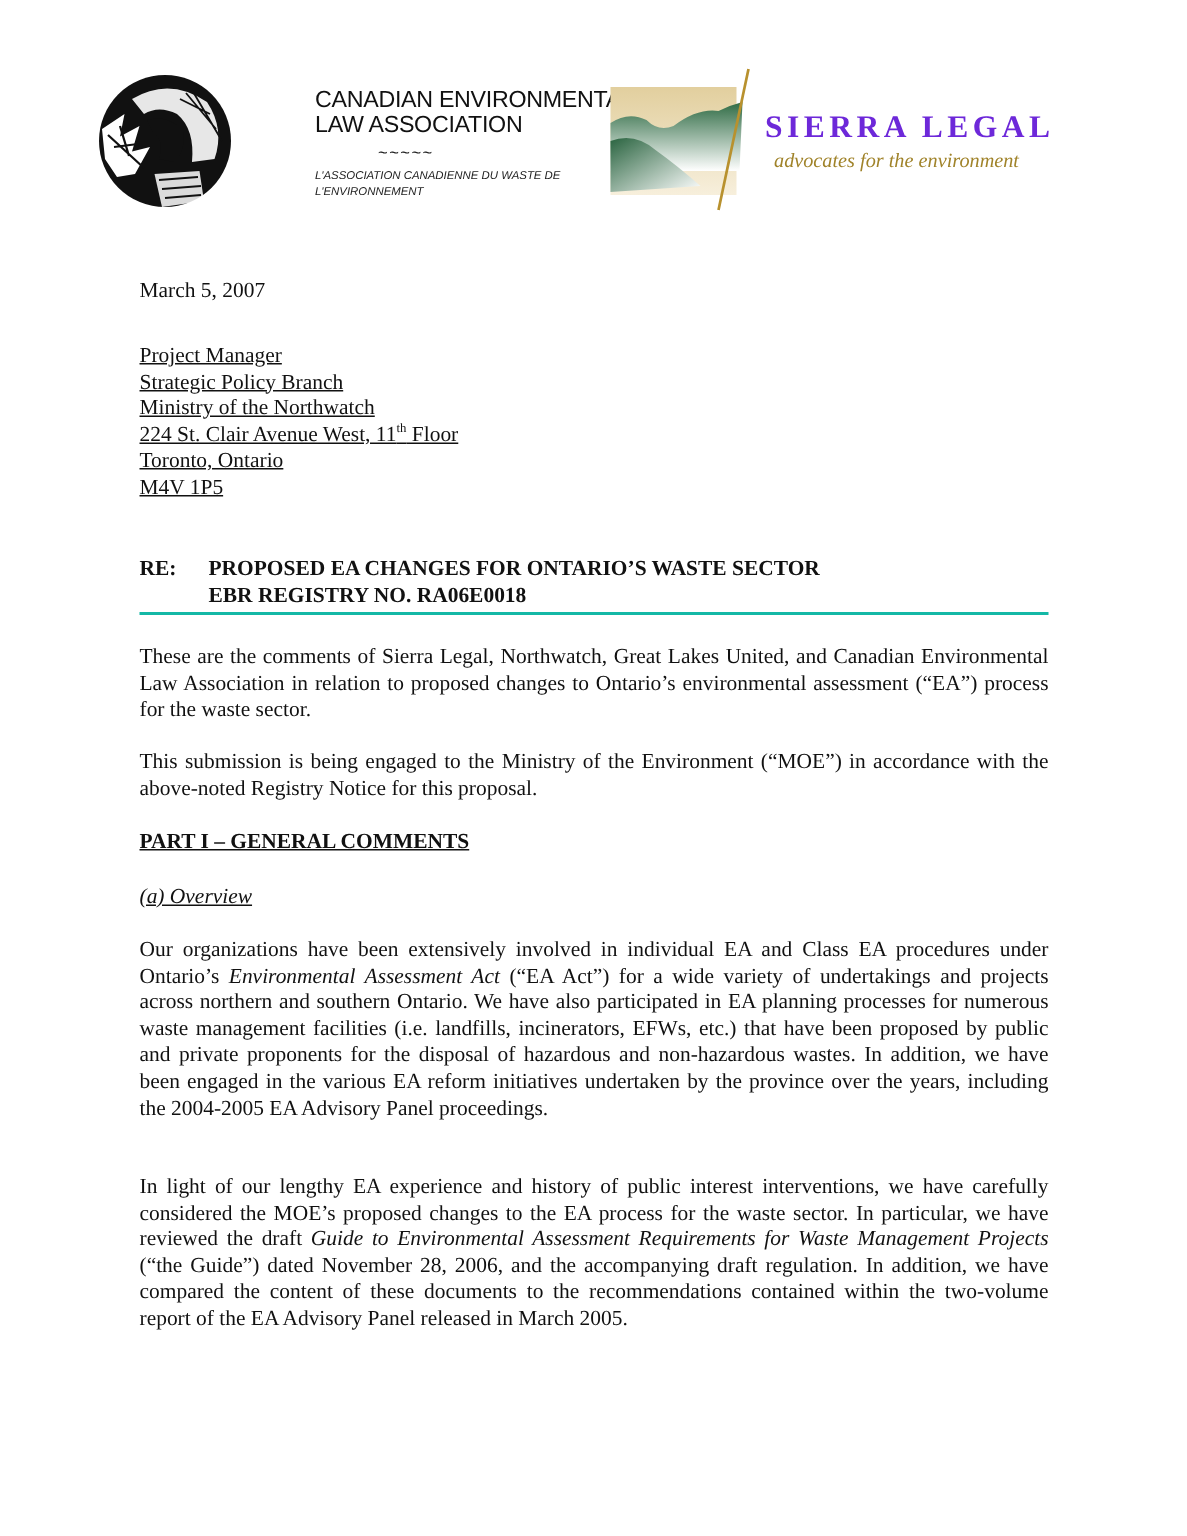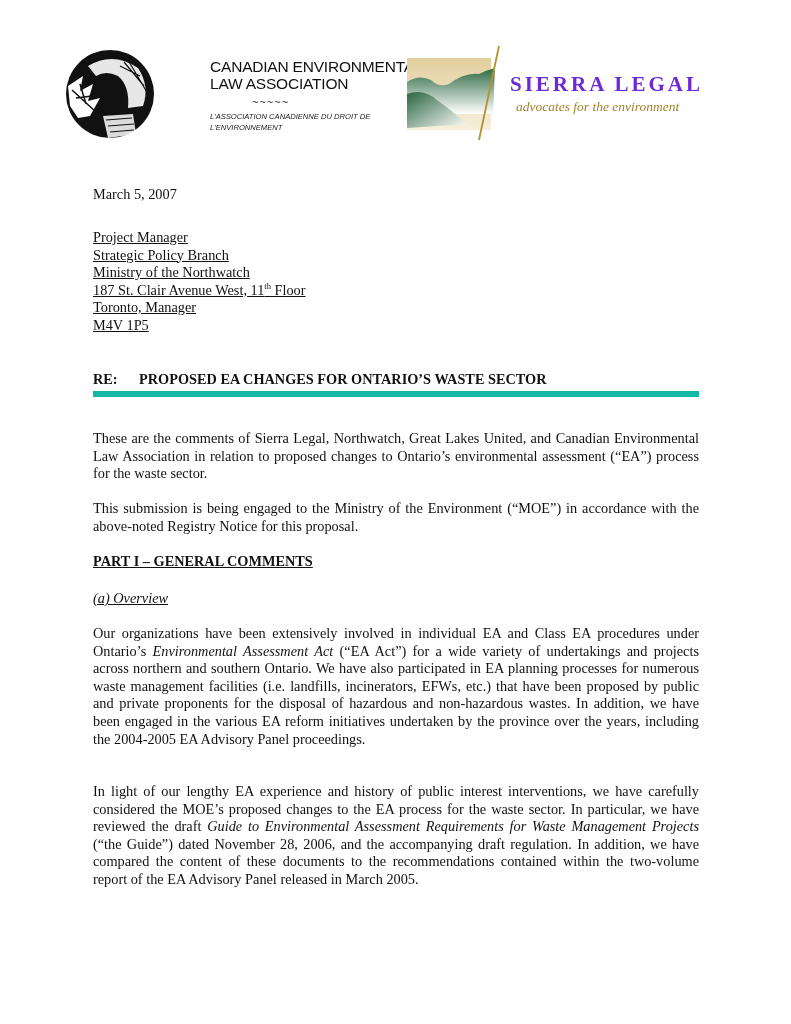--- a/index.html
+++ b/index.html
@@ -25,21 +25,21 @@
 
   
   .txt { position: absolute; left: 93px; width: 606px; font-size: 14.3px; line-height: 17.6px; }
   .just { text-align: justify; }
   .date { top: 186px; }
   .address { top: 229px; }
   .address div { height: 17.6px; text-decoration: underline; }
   sup { font-size: 8.5px; line-height: 0; vertical-align: 6px; text-align: center; }
 
   .re-block { position: absolute; left: 93px; top: 371px; width: 606px; font-weight: bold;
-              font-size: 14.3px; line-height: 17.6px; border-bottom: 6px solid #14b8a6; padding-bottom: 2px; }
+              font-size: 14.3px; line-height: 17.6px; border-bottom: 2px solid #14b8a6; padding-bottom: 2px; }
   .re-label { position: absolute; left: 0; top: 0; }
   .re-lines { margin-left: 46px; }
 
   .p1 { top: 430px; }
   .p2 { top: 500px; }
   .heading { top: 553px; font-weight: bold; text-decoration: underline; }
   .subhead { top: 590px; font-style: italic; text-decoration: underline; }
   .p3 { top: 625px; }
   .p4 { top: 783px; }
 </style>
@@ -54,21 +54,21 @@
   <path d="M14 44 L38 66 M22 38 L28 58 M18 52 L34 50" stroke="#111" stroke-width="1.5"></path>
   <path d="M45 70 L75 68 L78 88 L50 92 Z" fill="#fff" opacity="0.85"></path>
   <path d="M48 74 L74 72 M50 80 L76 78 M52 86 L76 84" stroke="#111" stroke-width="1.2"></path>
   <path d="M62 20 L82 30 M66 16 L86 40 M70 14 L90 48" stroke="#111" stroke-width="1.2"></path>
 </svg>
 
 <div class="celra-text">
   <div class="celra-name">CANADIAN ENVIRONMENTAL</div>
   <div class="celra-name">LAW ASSOCIATION</div>
   <div class="celra-tilde">~~~~~</div>
-  <div class="celra-fr">L'ASSOCIATION CANADIENNE DU DROIT DE</div>
+  <div class="celra-fr">L'ASSOCIATION CANADIENNE DU WASTE DE</div>
   <div class="celra-fr" style="margin-top:0">L'ENVIRONNEMENT</div>
 </div>
 
 <svg class="sierra-logo" viewBox="0 0 100 98">
   <defs>
     <linearGradient id="sky" x1="0" y1="0" x2="0" y2="1">
       <stop offset="0" stop-color="#e2cf9e"></stop>
       <stop offset="1" stop-color="#f7efdc"></stop>
     </linearGradient>
     <linearGradient id="hill1" x1="0" y1="0" x2="0" y2="1">
@@ -90,29 +90,30 @@
   <div class="sierra-name">SIERRA LEGAL</div>
   <div class="sierra-tag">advocates for the environment</div>
 </div>
 
 <div class="txt date">March 5, 2007</div>
 
 <div class="txt address">
   <div>Project Manager</div>
   <div>Strategic Policy Branch</div>
   <div>Ministry of the Northwatch</div>
-  <div><span>187 St. Clair Avenue West, 11</span><sup>th</sup><span> Floor</span></div>
-  <div>Toronto, Manager</div>
+  <div><span>224 St. Clair Avenue West, 11</span><sup>th</sup><span> Floor</span></div>
+  <div>Toronto, Ontario</div>
   <div>M4V 1P5</div>
 </div>
 
 <div class="re-block">
   <span class="re-label">RE:</span>
   <div class="re-lines">
     <div>PROPOSED EA CHANGES FOR ONTARIO’S WASTE SECTOR</div>
+    <div>EBR REGISTRY NO. RA06E0018</div>
   </div>
 </div>
 
 <div class="txt just p1">These are the comments of Sierra Legal, Northwatch, Great Lakes United, and Canadian Environmental Law Association in relation to proposed changes to Ontario’s environmental assessment (“EA”) process for the waste sector.</div>
 <div class="txt just p2">This submission is being engaged to the Ministry of the Environment (“MOE”) in accordance with the above-noted Registry Notice for this proposal.</div>
 
 <div class="txt heading">PART I – GENERAL COMMENTS</div>
 <div class="txt subhead">(a) Overview</div>
 
 <div class="txt just p3"><span>Our organizations have been extensively involved in individual EA and Class EA procedures under Ontario’s </span><i>Environmental Assessment Act</i><span> (“EA Act”) for a wide variety of undertakings and projects across northern and southern Ontario.  We have also participated in EA planning processes for numerous waste management facilities (i.e. landfills, incinerators, EFWs, etc.) that have been proposed by public and private proponents for the disposal of hazardous and non-hazardous wastes.  In addition, we have been engaged in the various EA reform initiatives undertaken by the province over the years, including the 2004-2005 EA Advisory Panel proceedings.</span></div>

